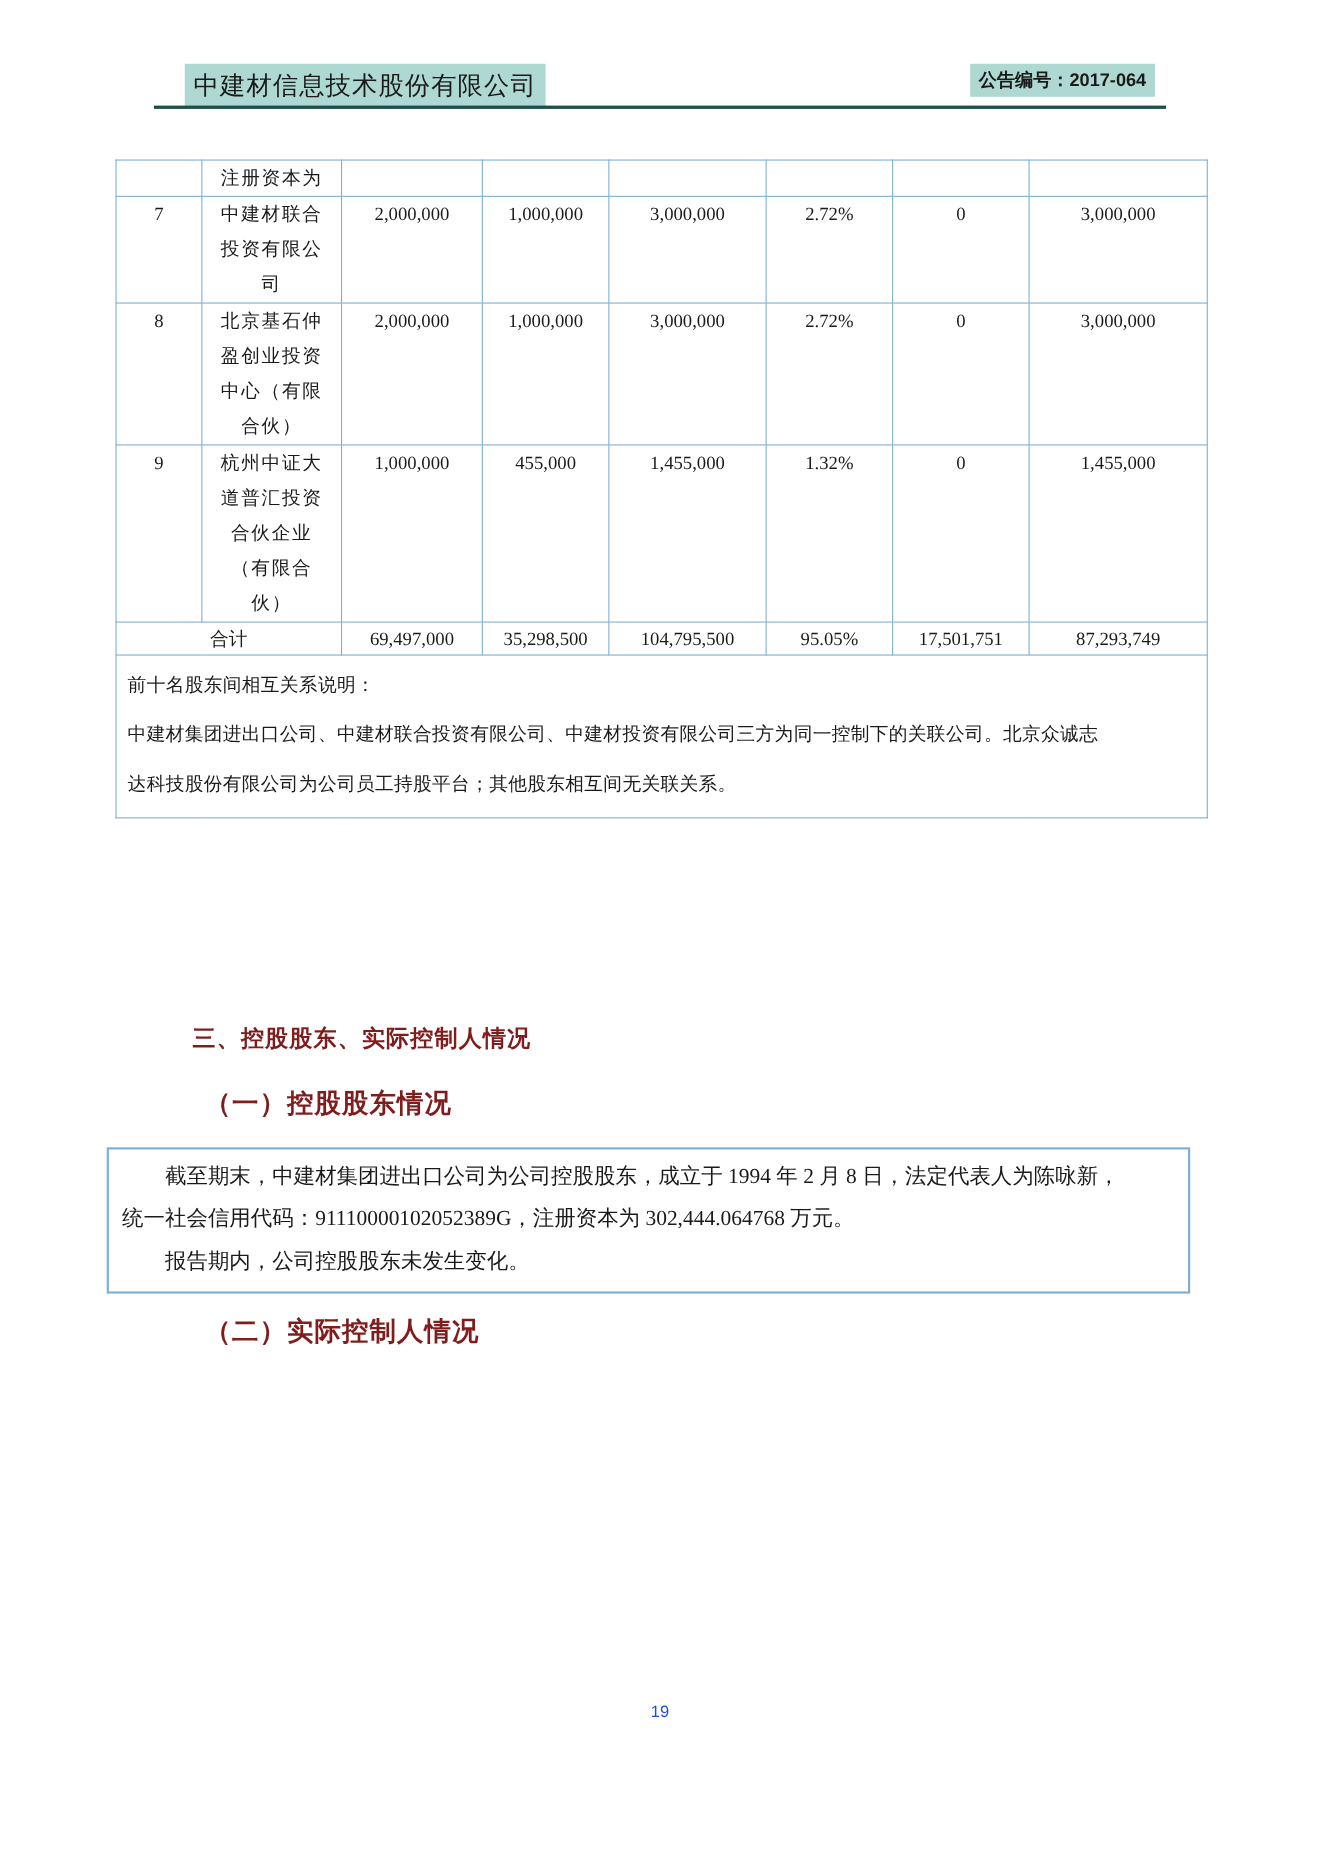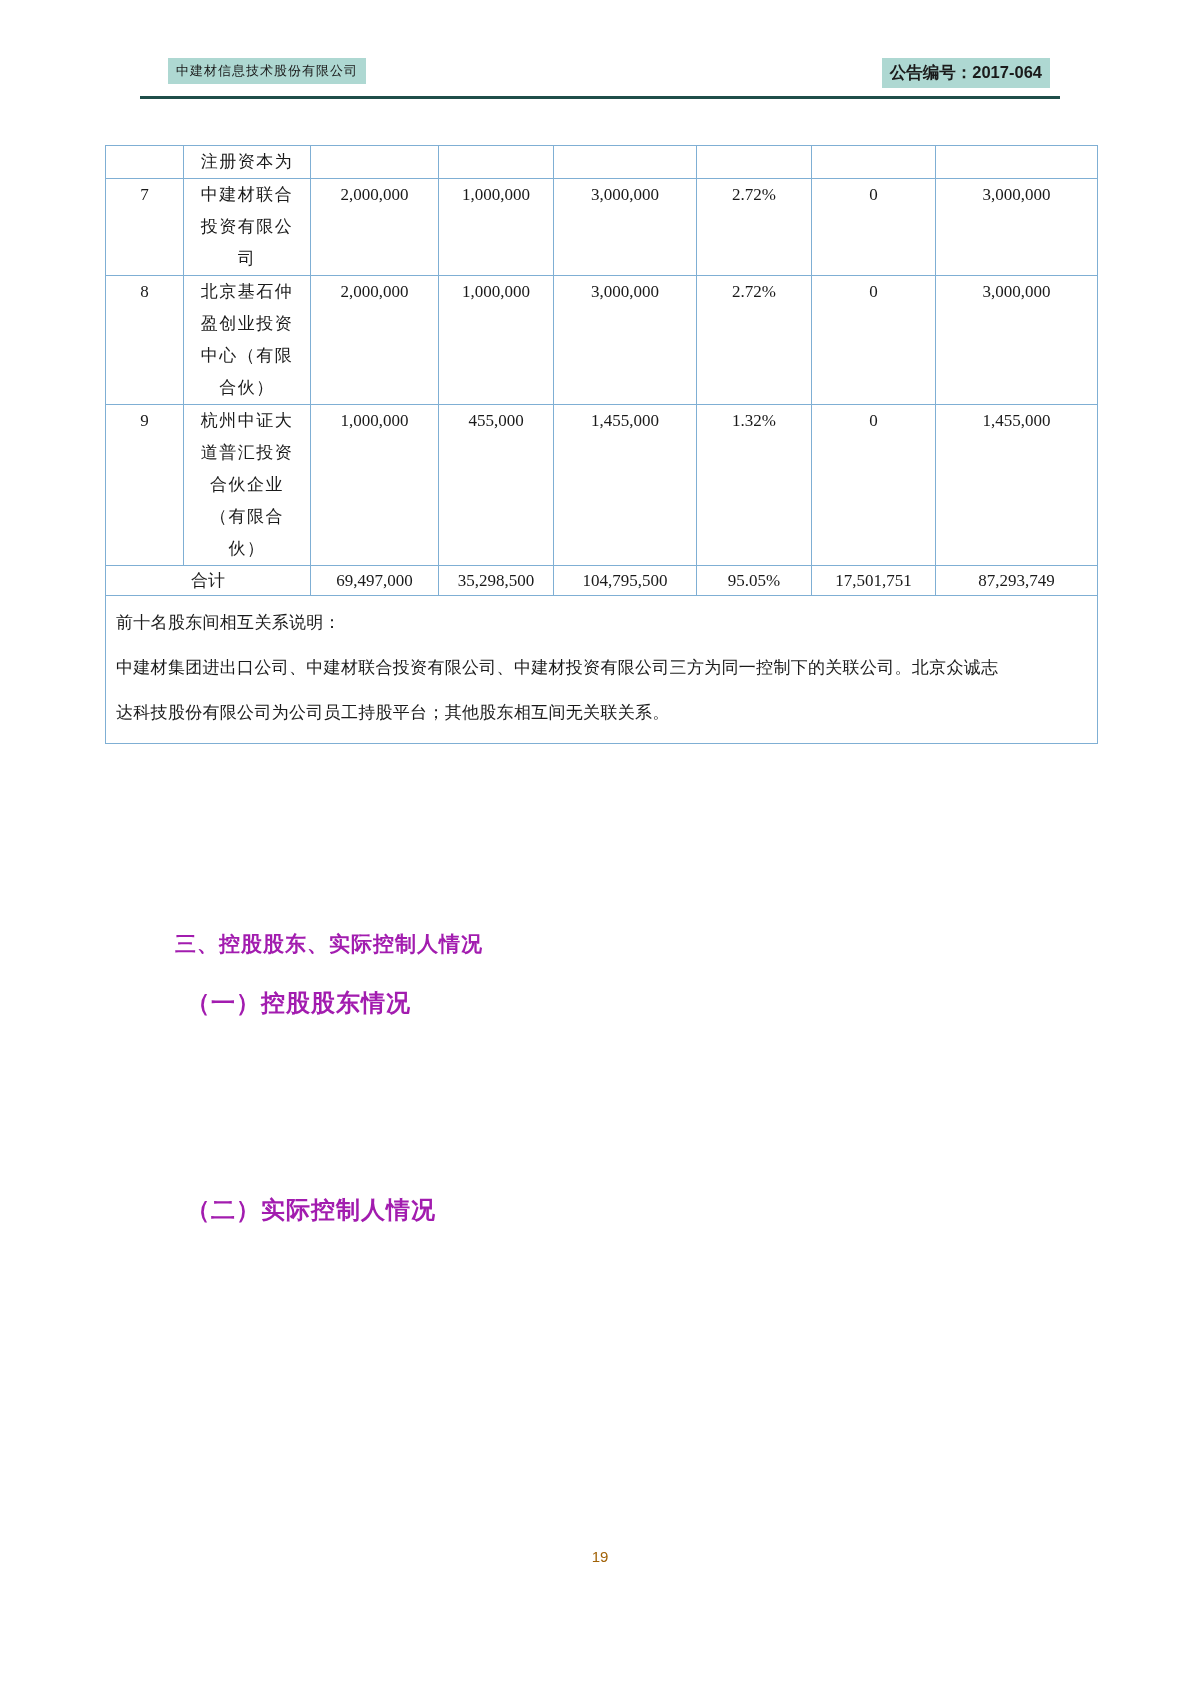--- a/index.html
+++ b/index.html
@@ -7,21 +7,21 @@
     position:relative;
     width:1200px;height:1696px;
     background:#ffffff;
     font-family:"Liberation Serif","DejaVu Serif",serif;
     color:#1a1a1a;
     overflow:hidden;
   }
   
   .hdr-company{
     position:absolute;left:168px;top:58px;
-    font-size:13px;letter-spacing:1px;
+    font-size:23px;letter-spacing:1px;
     background:var(--hl,#AED8D2);
     padding:4px 8px;
     white-space:nowrap;
   }
   .hdr-anno{
     position:absolute;right:150px;top:58px;
     font-family:"Liberation Sans","DejaVu Sans",sans-serif;
     font-weight:600;font-size:16.5px;
     background:var(--hl,#AED8D2);
     padding:4px 8px;
@@ -48,21 +48,21 @@
   table.sh tr.total-row td{line-height:29px;height:29px;}
   table.sh td.note{
     text-align:left;white-space:pre-line;
     line-height:45px;padding:4px 12px 8px 10px;
     font-size:17px;letter-spacing:0.3px;
   }
   
   .h-main,.h-sub{
     position:absolute;
     font-family:"Liberation Sans","DejaVu Sans",sans-serif;
-    font-weight:bold;color:#a21caf;
+    font-weight:bold;color:#7f1d1d;
     white-space:nowrap;
   }
   .h-main{left:175px;top:930px;font-size:21px;letter-spacing:1px;}
   .h-sub1{left:186px;top:987px;font-size:24px;letter-spacing:1px;}
   .h-sub2{left:186px;top:1194px;font-size:24px;letter-spacing:1px;}
   
   .block{
     position:absolute;left:97px;width:985px;
     border:2px solid var(--tb,#7FAFD4);
     background:#fff;
@@ -74,21 +74,21 @@
   .block2{top:1250px;}
   .block p{
     margin:0;text-indent:39px;
     white-space:pre-line;line-height:39px;
   }
   
   .pagenum{
     position:absolute;left:0;top:1548px;width:100%;
     text-align:center;
     font-family:"Liberation Sans","DejaVu Sans",sans-serif;
-    font-size:15px;color:#a16207;
+    font-size:15px;color:#1d4ed8;
   }
 </style>
 </head>
 <body>
 
 <div class="page">
 
   <div class="hdr-company">中建材信息技术股份有限公司</div>
   <div class="hdr-anno">公告编号：2017-064</div>
   <div class="hdr-rule"></div>
@@ -169,19 +169,24 @@
 中建材集团进出口公司、中建材联合投资有限公司、中建材投资有限公司三方为同一控制下的关联公司。北京众诚志
 达科技股份有限公司为公司员工持股平台；其他股东相互间无关联关系。</td>
           </tr>
         </tbody>
     </table>
   </div>
 
   <div class="h-main">三、控股股东、实际控制人情况</div>
   <div class="h-sub h-sub1">（一）控股股东情况</div>
 
+  <div class="block block1">
+    <p>截至期末，中建材集团进出口公司为公司控股股东，成立于 1994 年 2 月 8 日，法定代表人为陈咏新，
+统一社会信用代码：91110000102052389G，注册资本为 302,444.064768 万元。</p>
+    <p>报告期内，公司控股股东未发生变化。</p>
+  </div>
 
   <div class="h-sub h-sub2">（二）实际控制人情况</div>
 
 
   <div class="pagenum">19</div>
 
 </div>
 
 </body></html>

